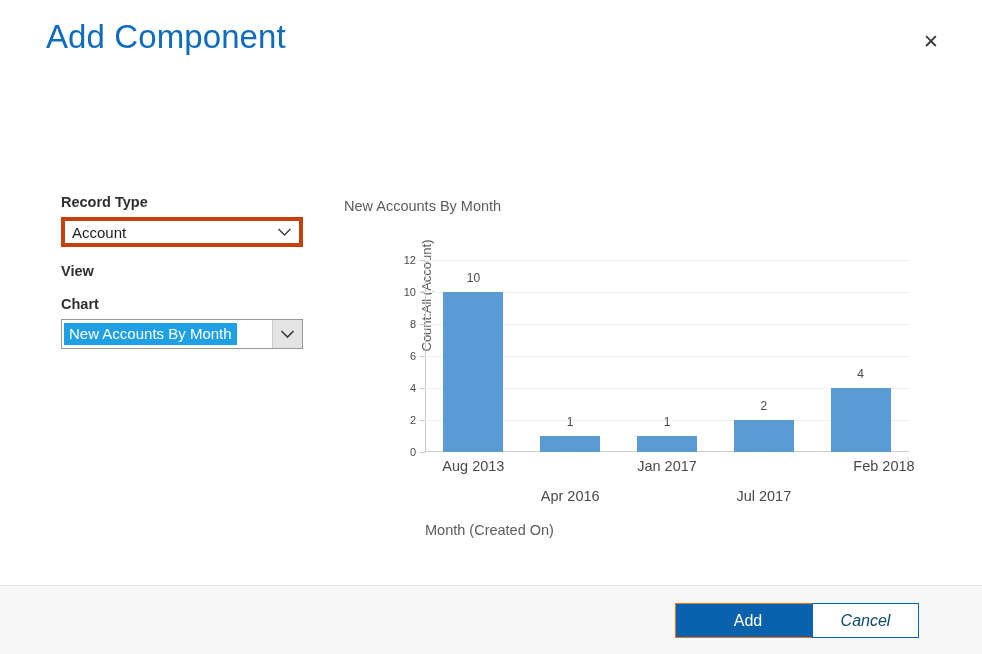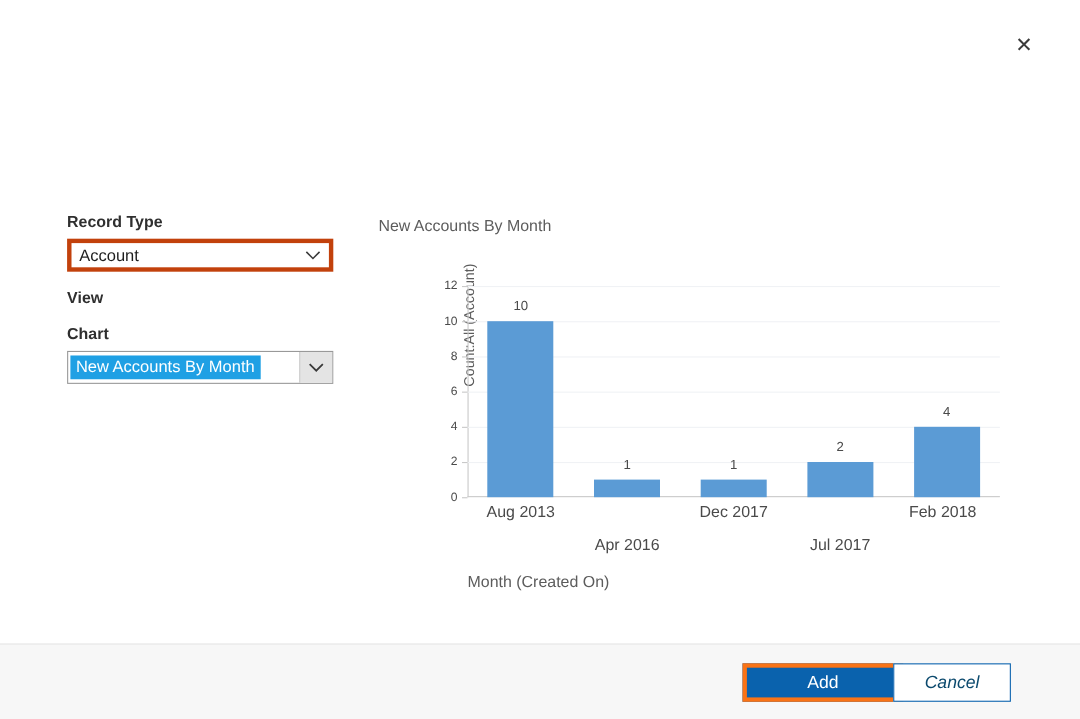--- a/index.html
+++ b/index.html
@@ -220,37 +220,38 @@
     cursor: pointer;
     display: flex;
     align-items: center;
     justify-content: center;
     padding: 0;
   }
   .btn-primary {
     left: 675px;
     width: 146px;
     background: #0a62ad;
-    border: 4px solid #f97316;
+    border: 1px solid #f97316;
     color: #ffffff;
   }
   .btn-secondary {
     left: 812px;
     width: 107px;
     background: #ffffff;
     border: 1px solid #0a62ad;
     color: #0c4a6e;
     font-style: italic;
   }
 </style>
 </head>
 <body>
 
 <div id="dialog">
 
+  <div class="dlg-title">Add Component</div>
 
   <button class="close-btn">✕</button>
 
   <div class="form-col">
 
     <div class="field-label">Record Type</div>
     <div class="select-box">
       <span class="select-value">Account</span>
       <span class="select-arrow">
         <svg width="15" height="10" viewBox="0 0 15 10" aria-hidden="true">
@@ -302,27 +303,27 @@
         <div class="tick" style="top: 0px;"></div>
         <div class="ytick-label" style="top: 0px;">12</div>
         <div class="bar" title="Aug 2013: 10" style="left: 18.4px; width: 60px; height: 160px; background: rgb(91, 155, 213);"></div>
         <div class="bar-label" style="left: 48.4px; top: 11px;">10</div>
         <div class="xtick-label" style="left: 48.4px; top: 198px;">Aug 2013</div>
         <div class="bar" title="Apr 2016: 1" style="left: 115.2px; width: 60px; height: 16px; background: rgb(91, 155, 213);"></div>
         <div class="bar-label" style="left: 145.2px; top: 155px;">1</div>
         <div class="xtick-label" style="left: 145.2px; top: 228px;">Apr 2016</div>
         <div class="bar" title="Jan 2017: 1" style="left: 212px; width: 60px; height: 16px; background: rgb(91, 155, 213);"></div>
         <div class="bar-label" style="left: 242px; top: 155px;">1</div>
-        <div class="xtick-label" style="left: 242px; top: 198px;">Dec 2017</div>
+        <div class="xtick-label" style="left: 242px; top: 198px;">Jan 2017</div>
         <div class="bar" title="Jun 2017: 2" style="left: 308.8px; width: 60px; height: 32px; background: rgb(91, 155, 213);"></div>
         <div class="bar-label" style="left: 338.8px; top: 139px;">2</div>
         <div class="xtick-label" style="left: 338.8px; top: 228px;">Jul 2017</div>
         <div class="bar" title="Feb 2018: 4" style="left: 405.6px; width: 60px; height: 64px; background: rgb(91, 155, 213);"></div>
         <div class="bar-label" style="left: 435.6px; top: 107px;">4</div>
-        <div class="xtick-label" style="left: 432px; top: 198px;">Feb 2018</div>
+        <div class="xtick-label" style="left: 459px; top: 198px;">Feb 2018</div>
       </div>
     <div class="x-axis-title">Month (Created On)</div>
   </div>
 
   <div class="footer">
     <button class="btn btn-primary">Add</button>
     <button class="btn btn-secondary">Cancel</button>
   </div>
 
 </div>

